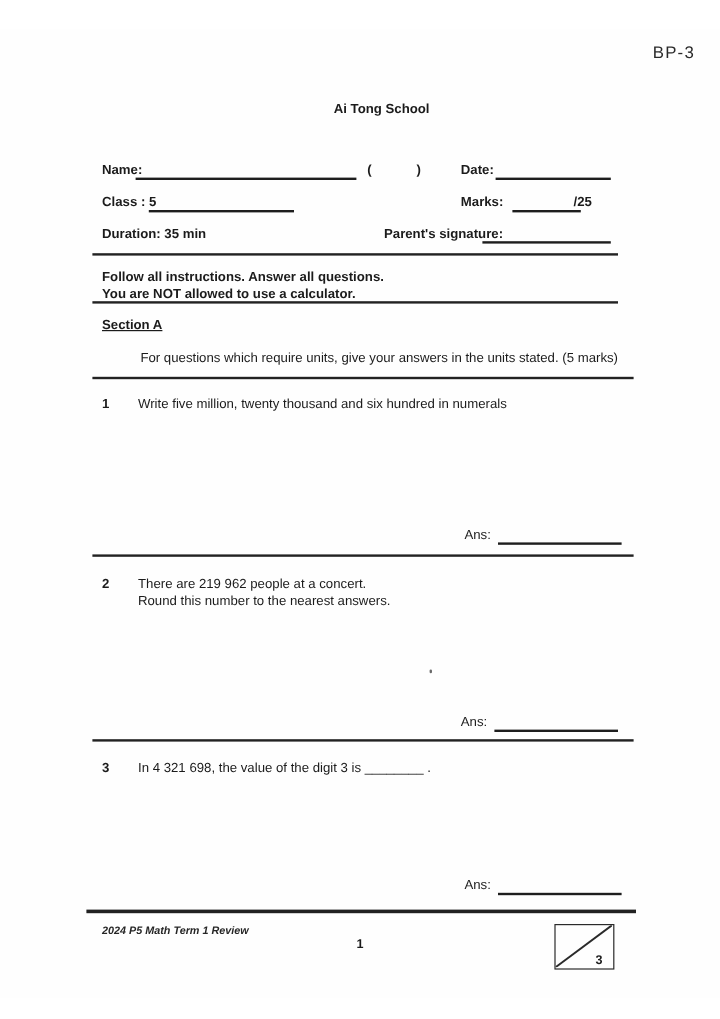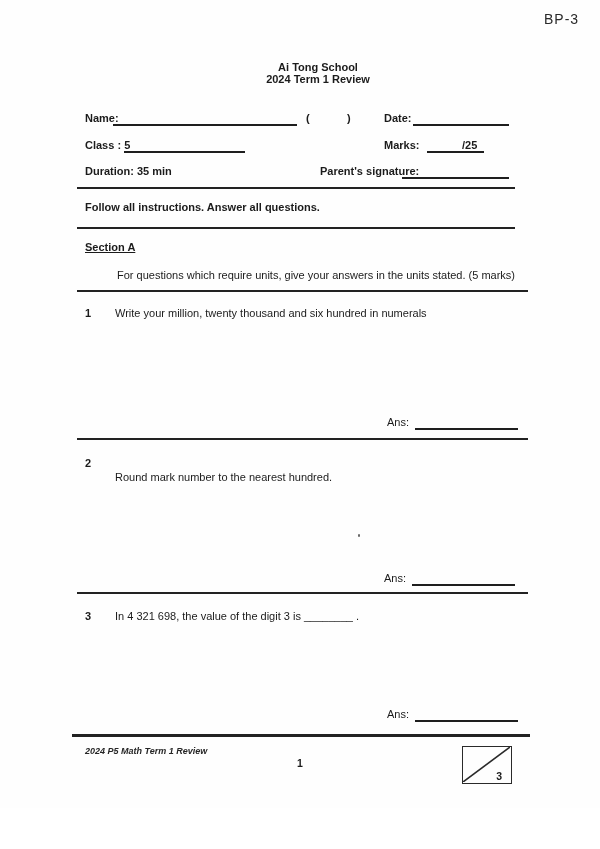--- a/index.html
+++ b/index.html
@@ -3,20 +3,21 @@
 <meta charset="utf-8">
 <style>
   html,body{margin:0;padding:0;background:#ffffff;}
   .page{
     position:relative;
     width:600px;height:808px;
     background:#fefefe;
     font-family:"Liberation Sans",sans-serif;
     color:#1b1b1b;
     overflow:hidden;
+    margin-top:24px;
   }
   .abs{position:absolute;white-space:nowrap;}
   .b{font-weight:bold;}
   .t{font-size:11px;line-height:13px;}
   .pre{white-space:pre-wrap;}
   .rule{position:absolute;background:#222222;height:2px;}
   .blankline{position:absolute;background:#1e1e1e;height:1.6px;}
   .bp{font-size:14px;letter-spacing:1px;color:#2a2a2a;}
   .hdr{left:0;right:0;text-align:center;font-size:11px;font-weight:bold;line-height:12.2px;}
   .qnum{font-weight:bold;}
@@ -36,57 +37,58 @@
 </style>
 </head>
 <body>
 
 <div class="page">
 
   <div class="abs bp" style="top:11px;left:544px;">BP-3</div>
 
   <div class="abs hdr" style="top:61px;padding-left:36px;">
     <div>Ai Tong School</div>
-    <div>2024 Term 1 Review</div>
   </div>
 
   <div class="abs t b" style="top:112px;left:85px;">Name:</div>
   <div class="blankline" style="top:124px;left:113px;width:184px;"></div>
   <div class="abs t b" style="top:112px;left:306px;">(</div>
   <div class="abs t b" style="top:112px;left:347px;">)</div>
   <div class="abs t b" style="top:112px;left:384px;">Date:</div>
   <div class="blankline" style="top:124px;left:413px;width:96px;"></div>
 
   <div class="abs t b" style="top:139px;left:85px;">Class : 5</div>
   <div class="blankline" style="top:151px;left:124px;width:121px;"></div>
   <div class="abs t b" style="top:139px;left:384px;">Marks:</div>
   <div class="blankline" style="top:151px;left:427px;width:57px;"></div>
-  <div class="abs t b" style="top:139px;left:462px;">/25</div>
+  <div class="abs t b" style="top:139px;left:478px;">/25</div>
 
   <div class="abs t b" style="top:165px;left:85px;text-align:right;">Duration: 35 min</div>
   <div class="abs t b" style="top:165px;left:284px;padding-left:36px;">Parent's signature:</div>
   <div class="blankline" style="top:177px;left:402px;width:107px;"></div>
 
   <div class="rule" style="top:187px;left:77px;width:438px;"></div>
 
   <div class="abs t b" style="top:201px;left:85px;">Follow all instructions. Answer all questions.</div>
+  <div class="abs t b" style="top:215px;left:85px;">You are NOT allowed to use a calculator.</div>
   <div class="rule" style="top:226.5px;left:77px;width:438px;"></div>
 
   <div class="abs t b" style="top:241px;left:85px;text-decoration:underline;">Section A</div>
   <div class="abs t pre" style="top:269px;left:85px;padding-left:32px;">For questions which require units, give your answers in the units stated. (5 marks)</div>
   <div class="rule" style="top:290px;left:77px;width:451px;"></div>
 
   <div class="abs t qnum" style="top:307px;left:85px;">1</div>
-  <div class="abs t" style="top:307px;left:115px;">Write your million, twenty thousand and six hundred in numerals</div>
+  <div class="abs t" style="top:307px;left:115px;">Write five million, twenty thousand and six hundred in numerals</div>
   <div class="abs t" style="top:416px;left:387px;">Ans:</div>
   <div class="blankline" style="top:428px;left:415px;width:103px;"></div>
   <div class="rule" style="top:438px;left:77px;width:451px;"></div>
 
   <div class="abs t qnum" style="top:457px;left:85px;">2</div>
-  <div class="abs t" style="top:471px;left:115px;">Round mark number to the nearest hundred.</div>
+  <div class="abs t" style="top:457px;left:115px;">There are 219 962 people at a concert.</div>
+  <div class="abs t" style="top:471px;left:115px;">Round this number to the nearest answers.</div>
   <div class="dot" style="top:534px;left:358px;"></div>
   <div class="abs t" style="top:572px;left:384px;">Ans:</div>
   <div class="blankline" style="top:584px;left:412px;width:103px;"></div>
   <div class="rule" style="top:592px;left:77px;width:451px;"></div>
 
   <div class="abs t qnum" style="top:610px;left:85px;">3</div>
   <div class="abs t" style="top:610px;left:115px;">In 4 321 698, the value of the digit 3 is ________ .</div>
   <div class="abs t" style="top:708px;left:387px;">Ans:</div>
   <div class="blankline" style="top:720px;left:415px;width:103px;"></div>
   <div class="rule" style="top:734px;left:72px;width:458px;height:2.5px;"></div>

